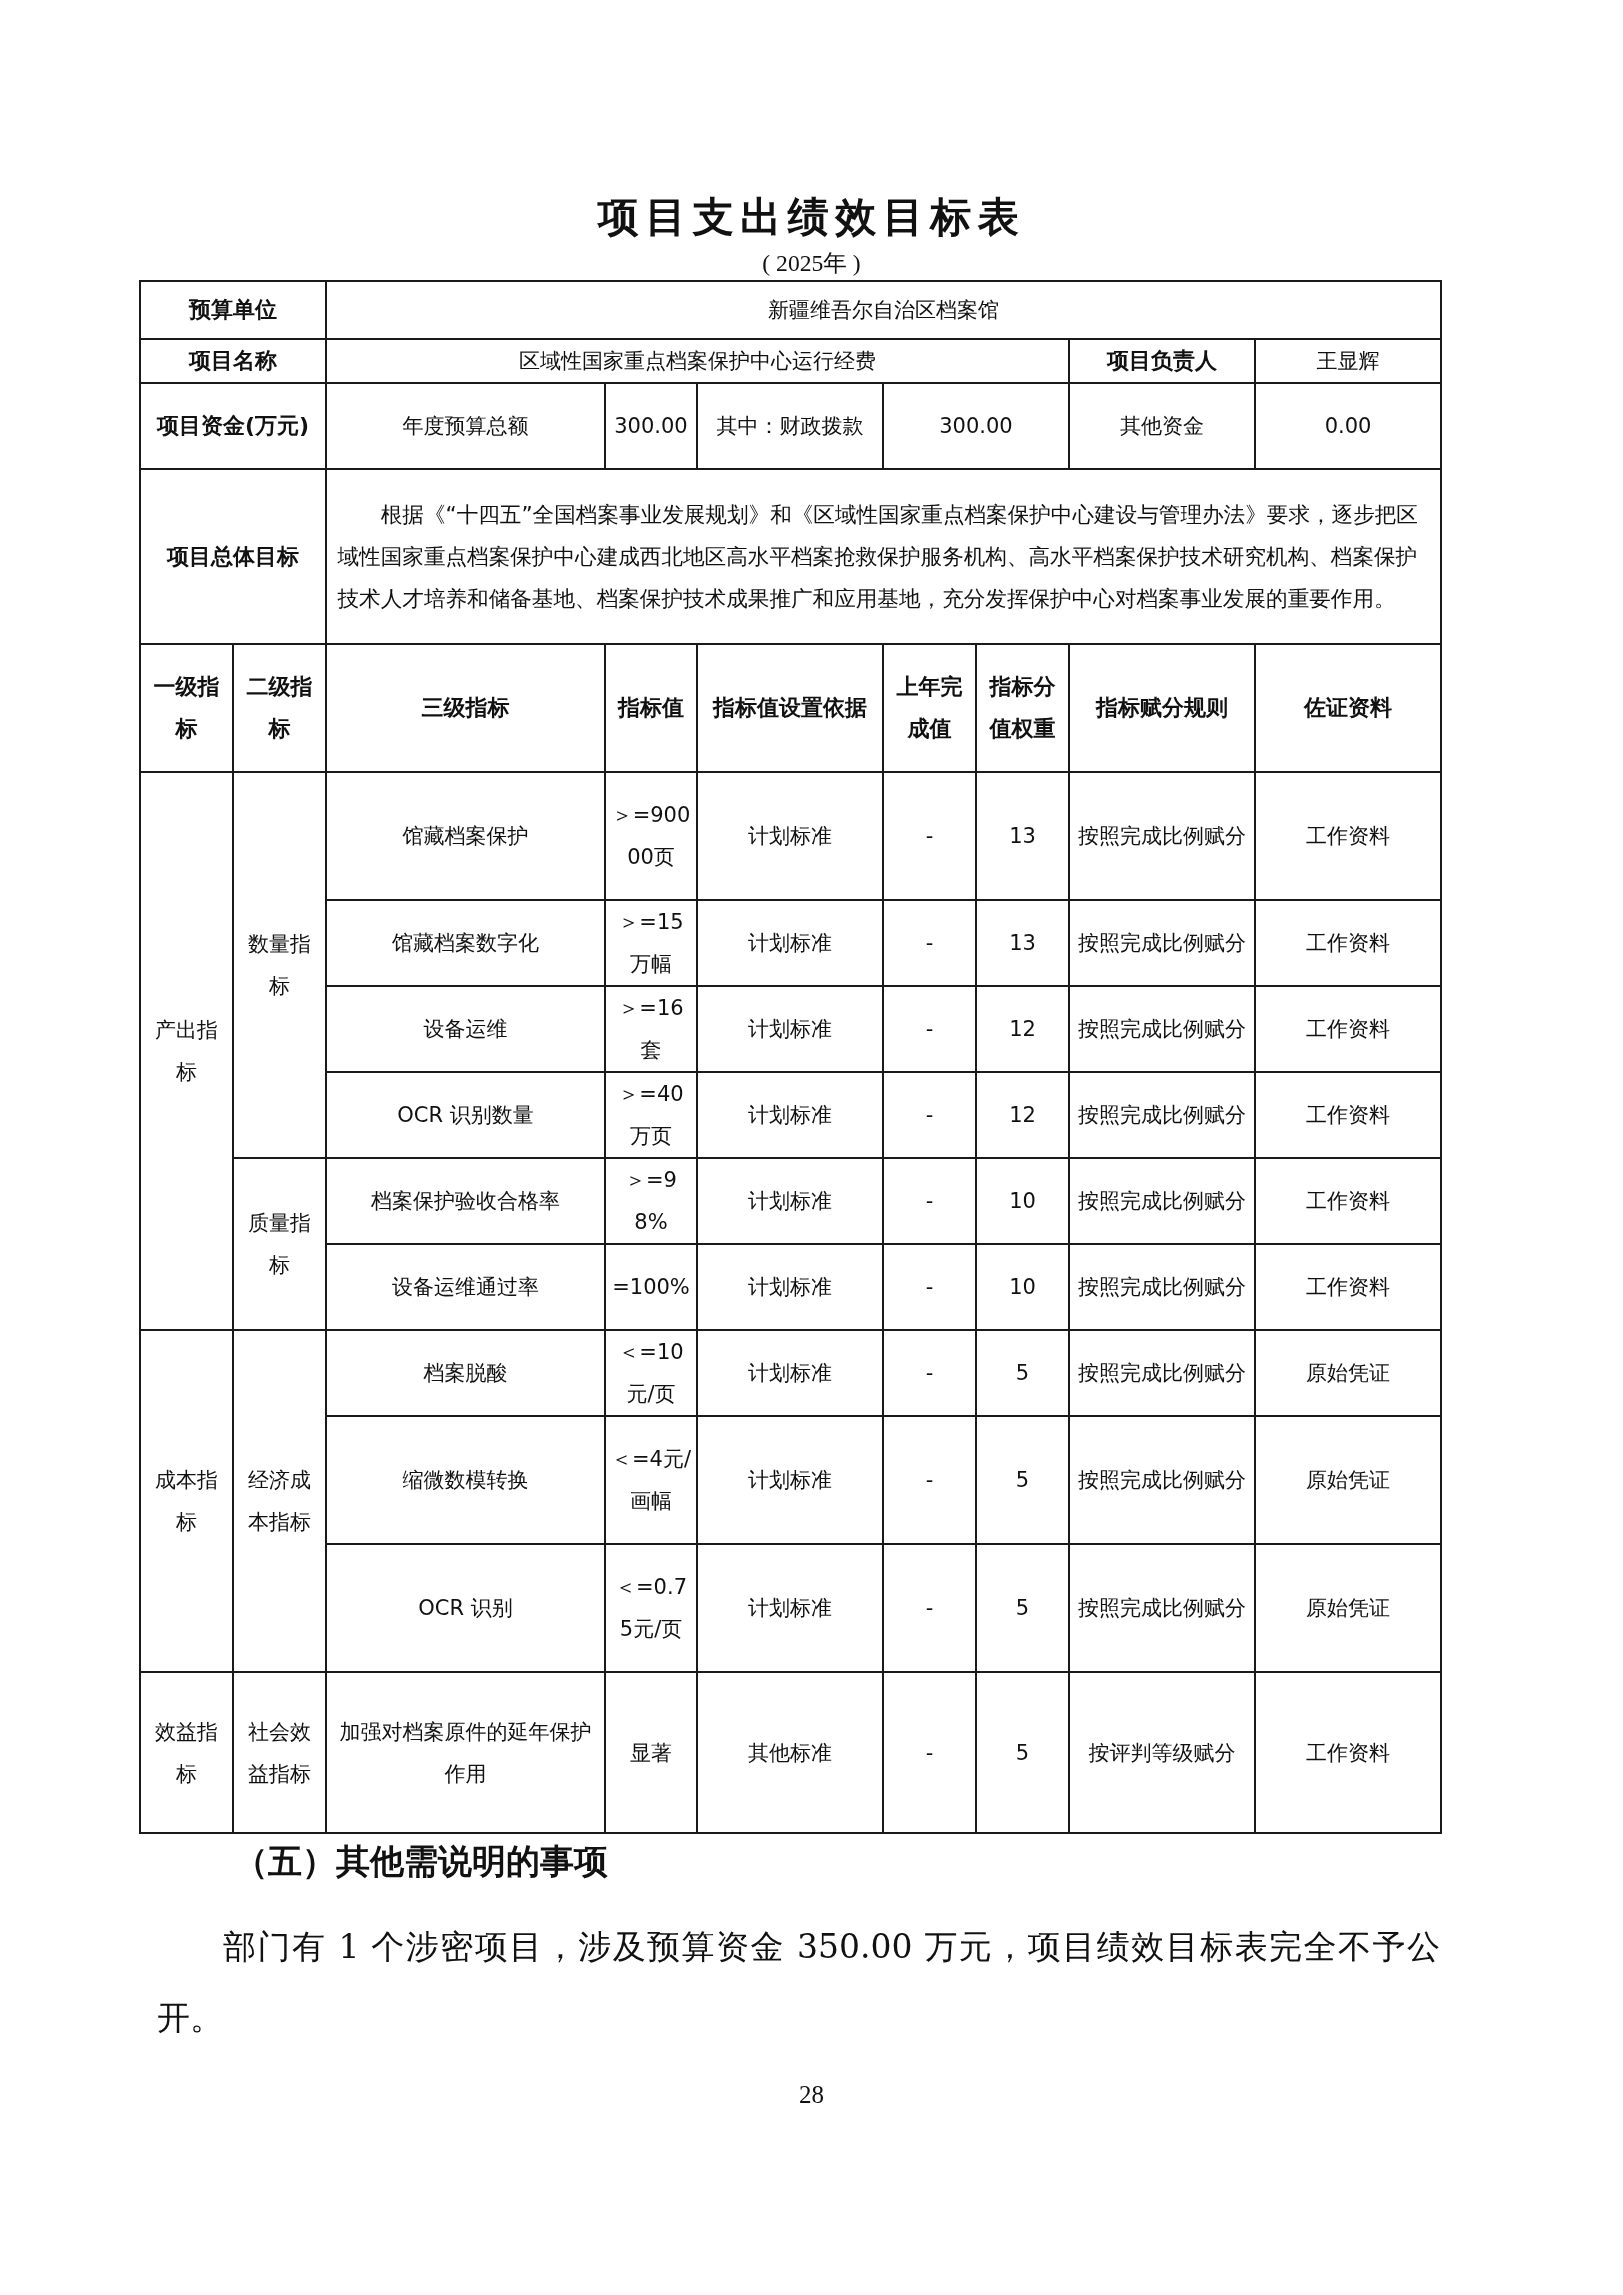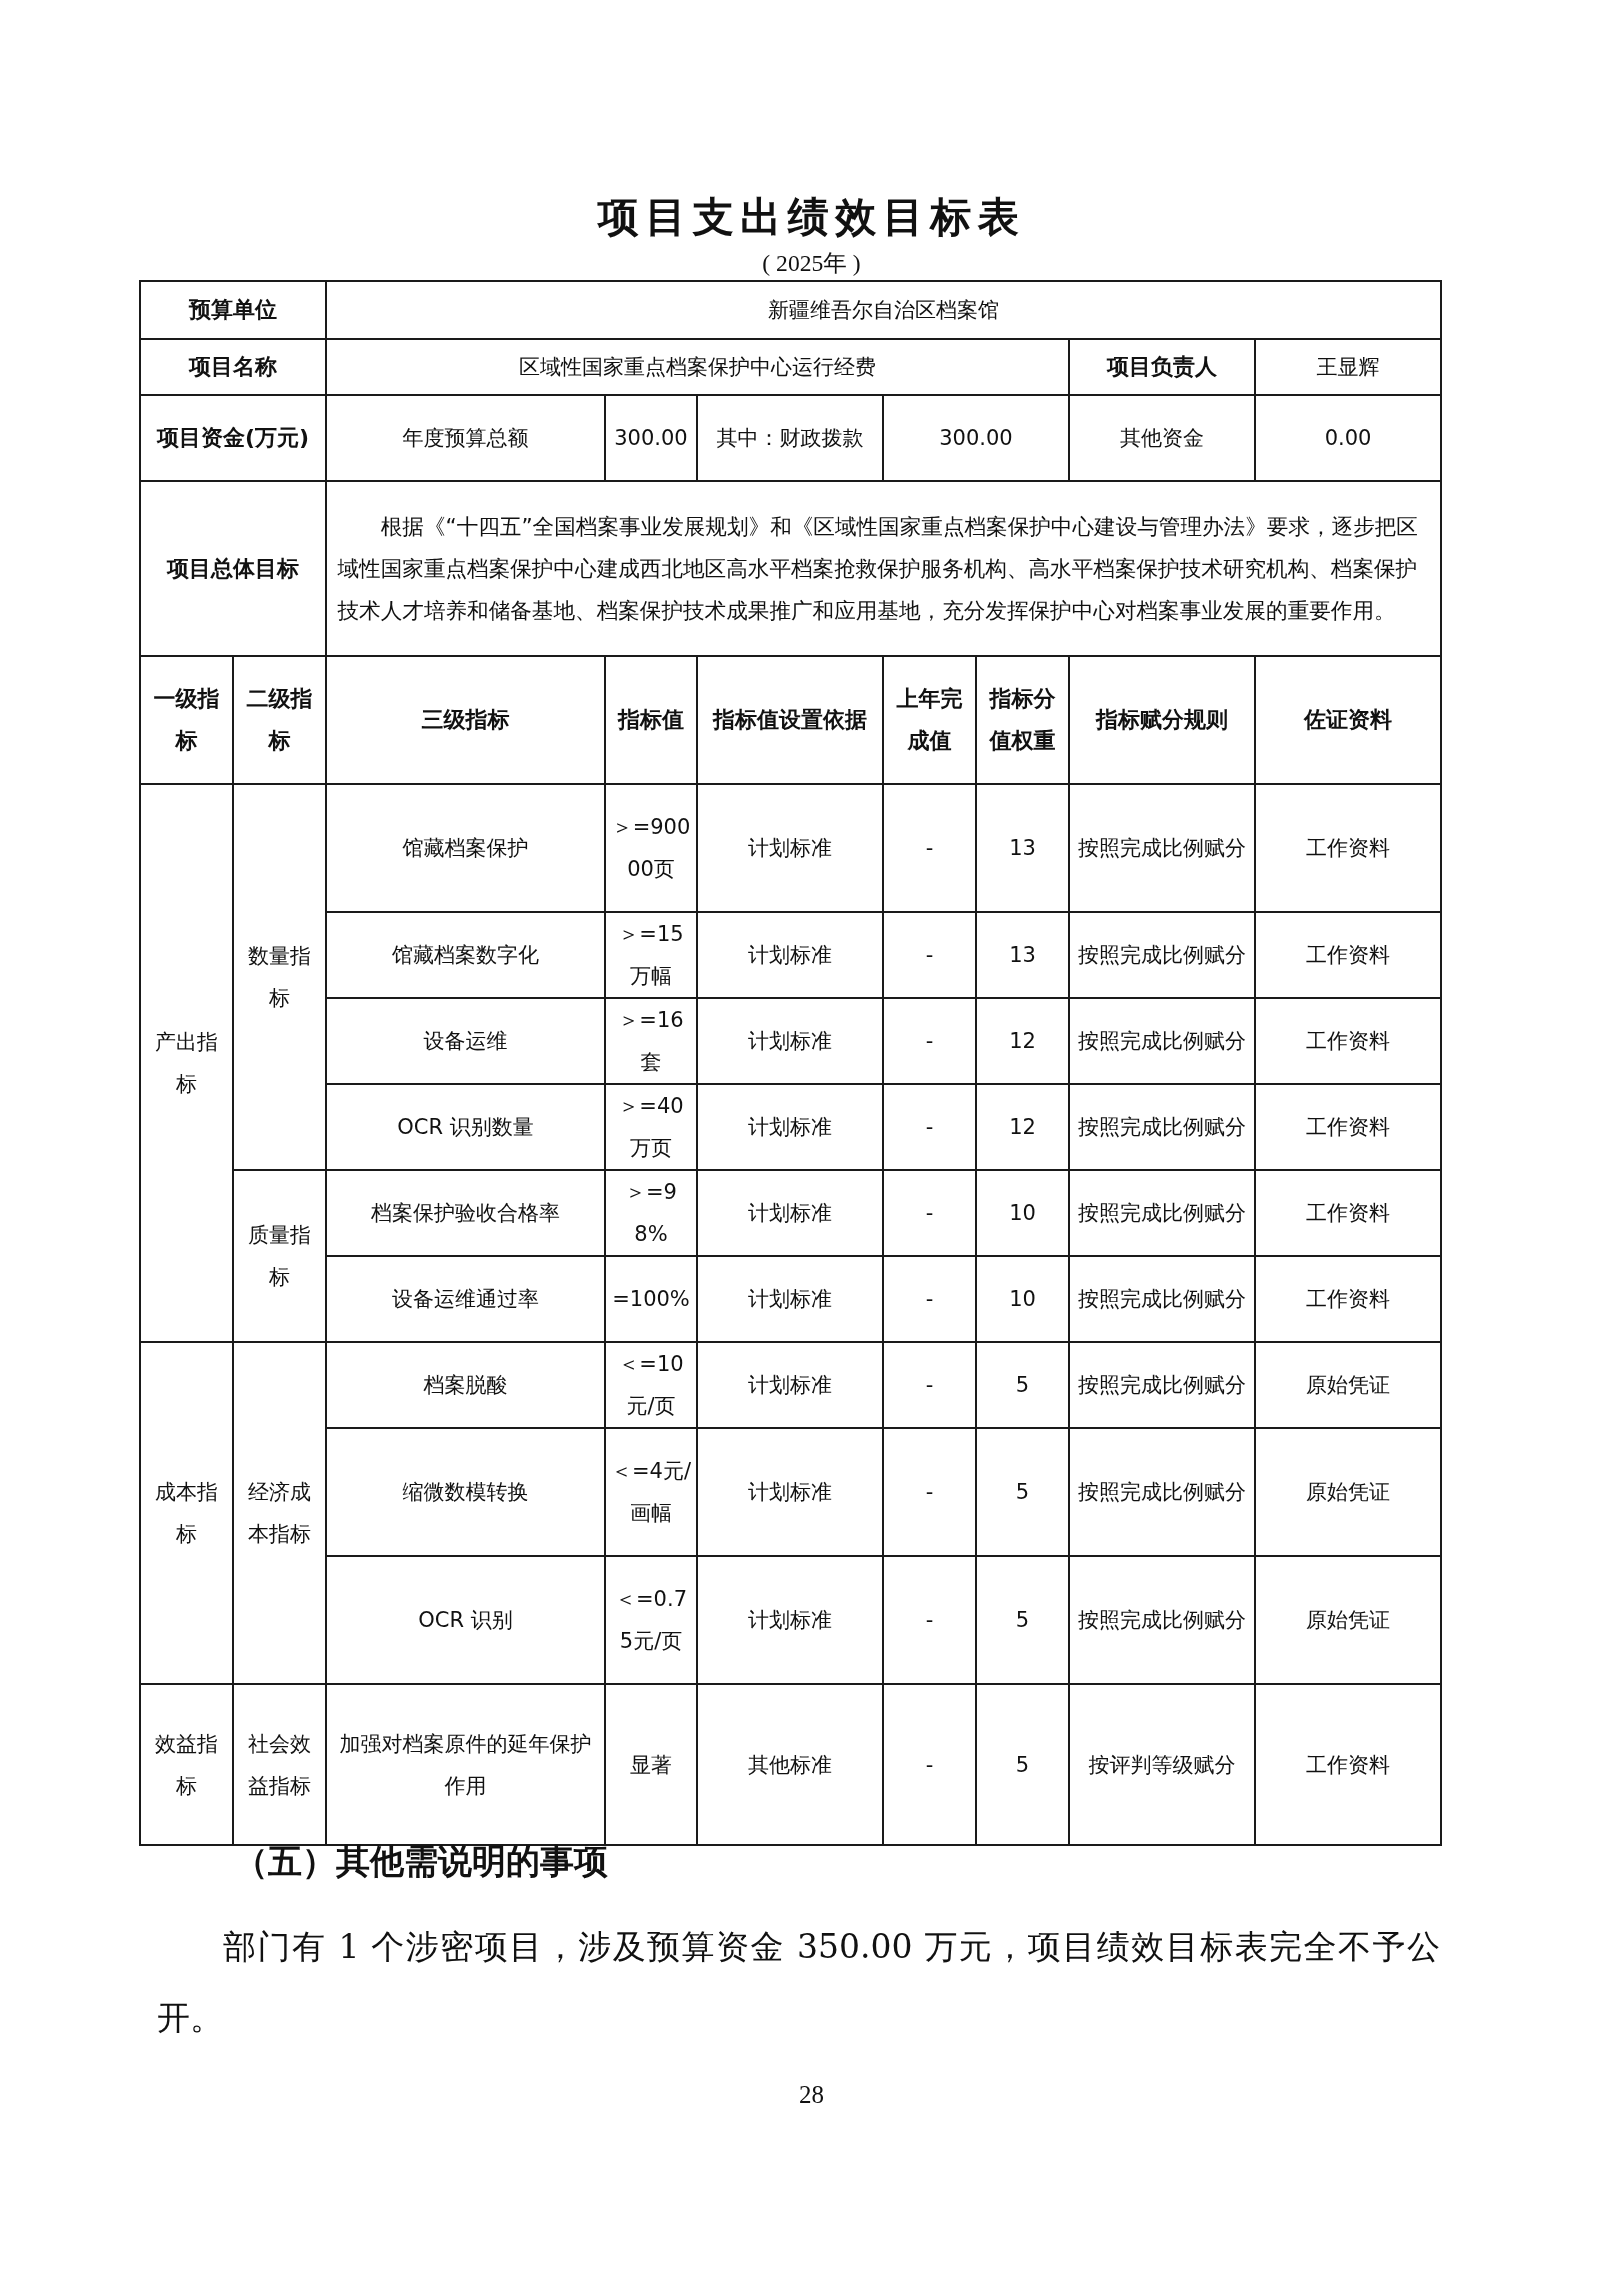--- a/index.html
+++ b/index.html
@@ -40,21 +40,21 @@
       <col style="width:93px">
       <col style="width:93px">
       <col style="width:186px">
       <col style="width:186px">
   </colgroup>
   <tbody>
     <tr style="height:58px">
       <td colspan="2" class="b">预算单位</td>
       <td colspan="7">新疆维吾尔自治区档案馆</td>
     </tr>
-    <tr style="height:56px">
+    <tr style="height:44px">
       <td colspan="2" class="b">项目名称</td>
       <td colspan="5">区域性国家重点档案保护中心运行经费</td>
       <td class="b">项目负责人</td>
       <td>王显辉</td>
     </tr>
     <tr style="height:86px">
         <td colspan="2" class="b">项目资金(万元)</td>
         <td colspan="1">年度预算总额</td>
         <td colspan="1">300.00</td>
         <td colspan="1">其中：财政拨款</td>

